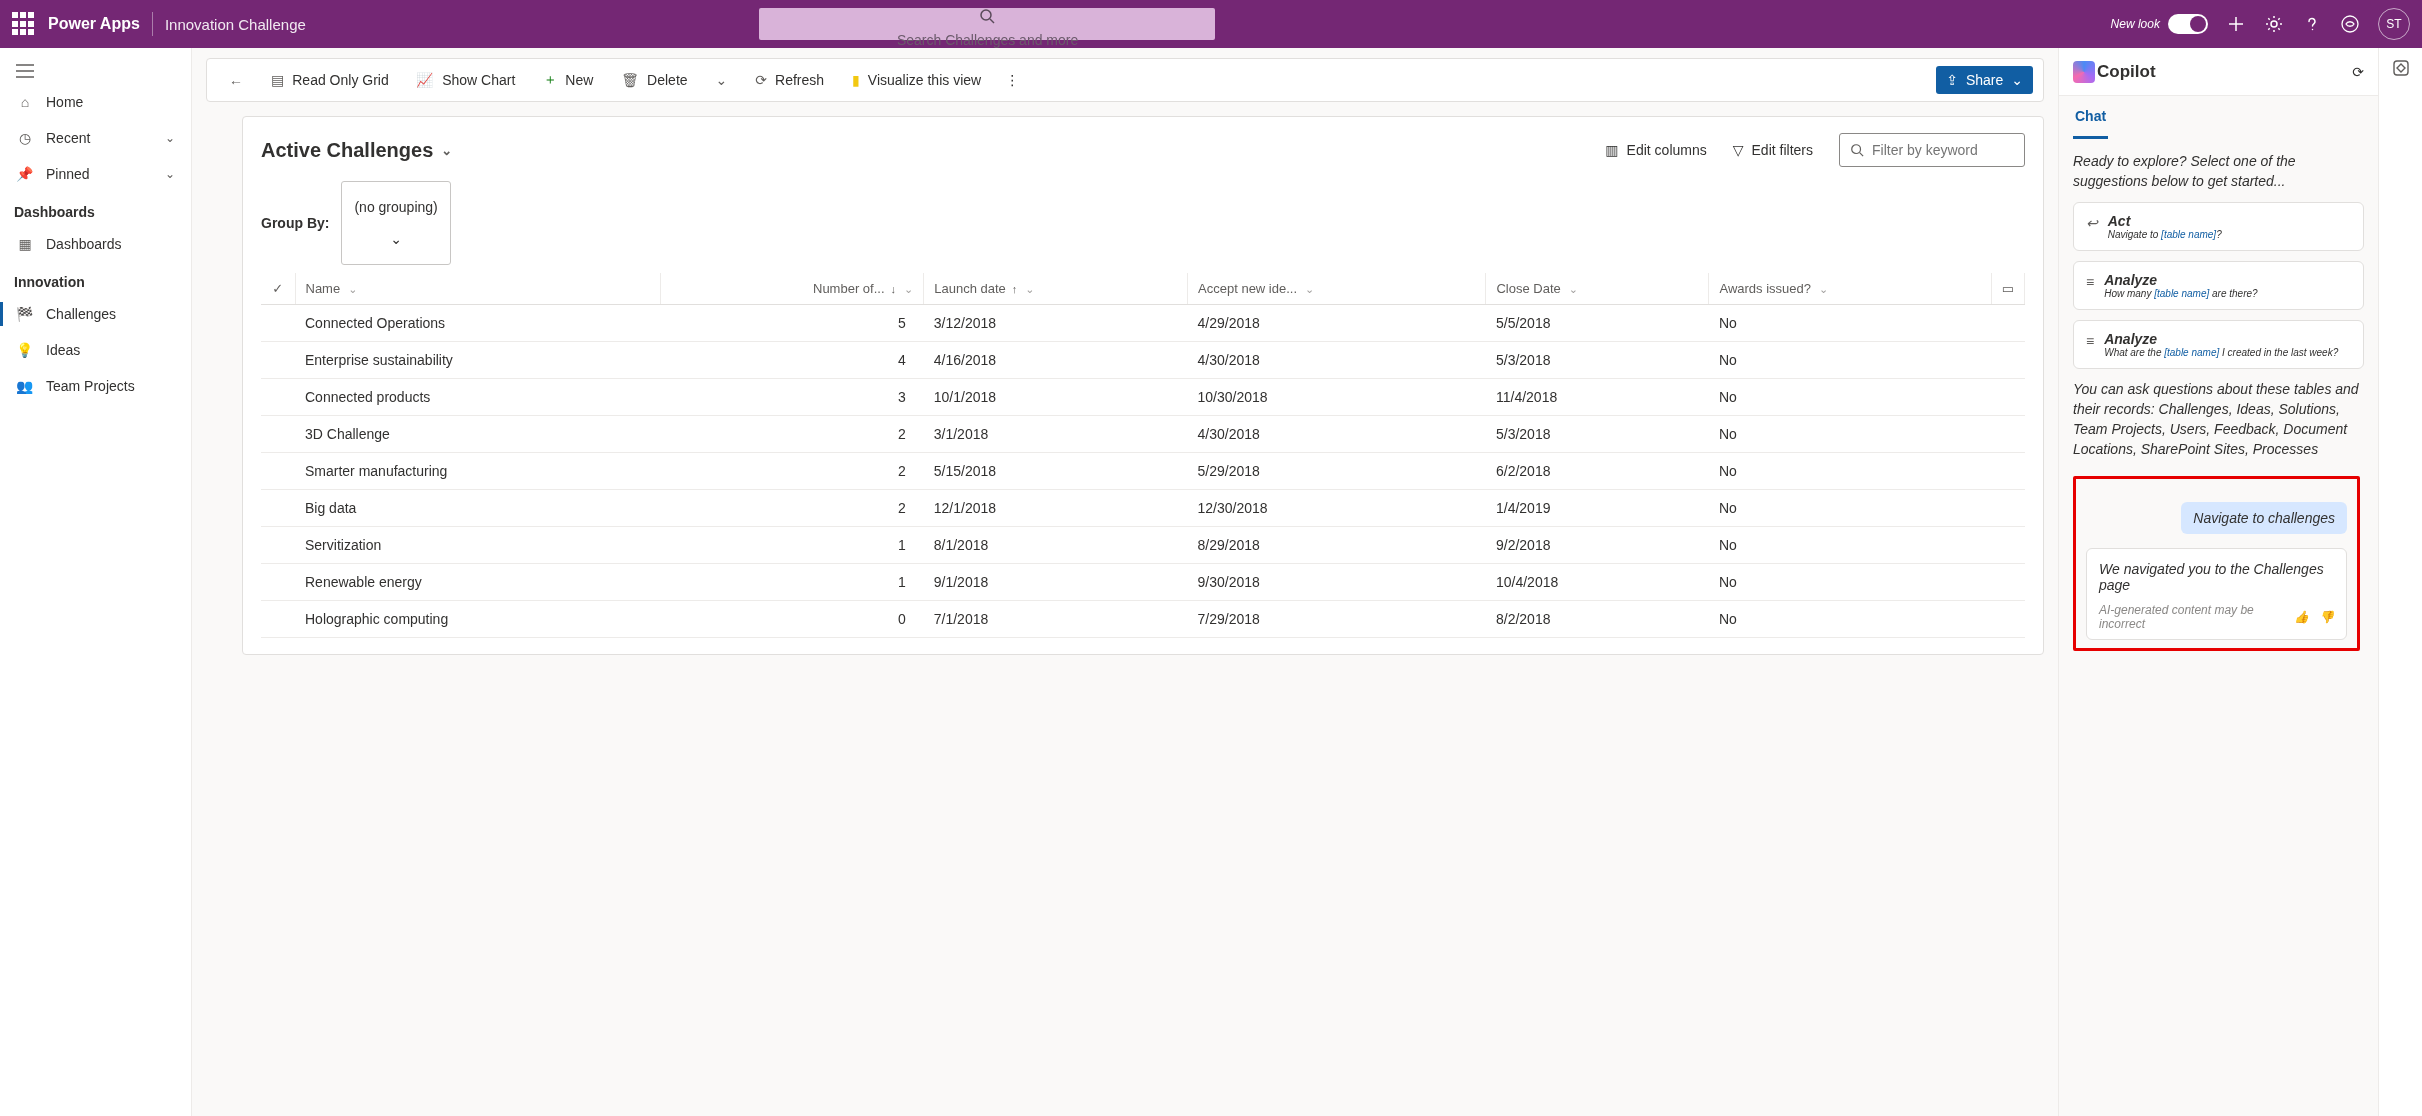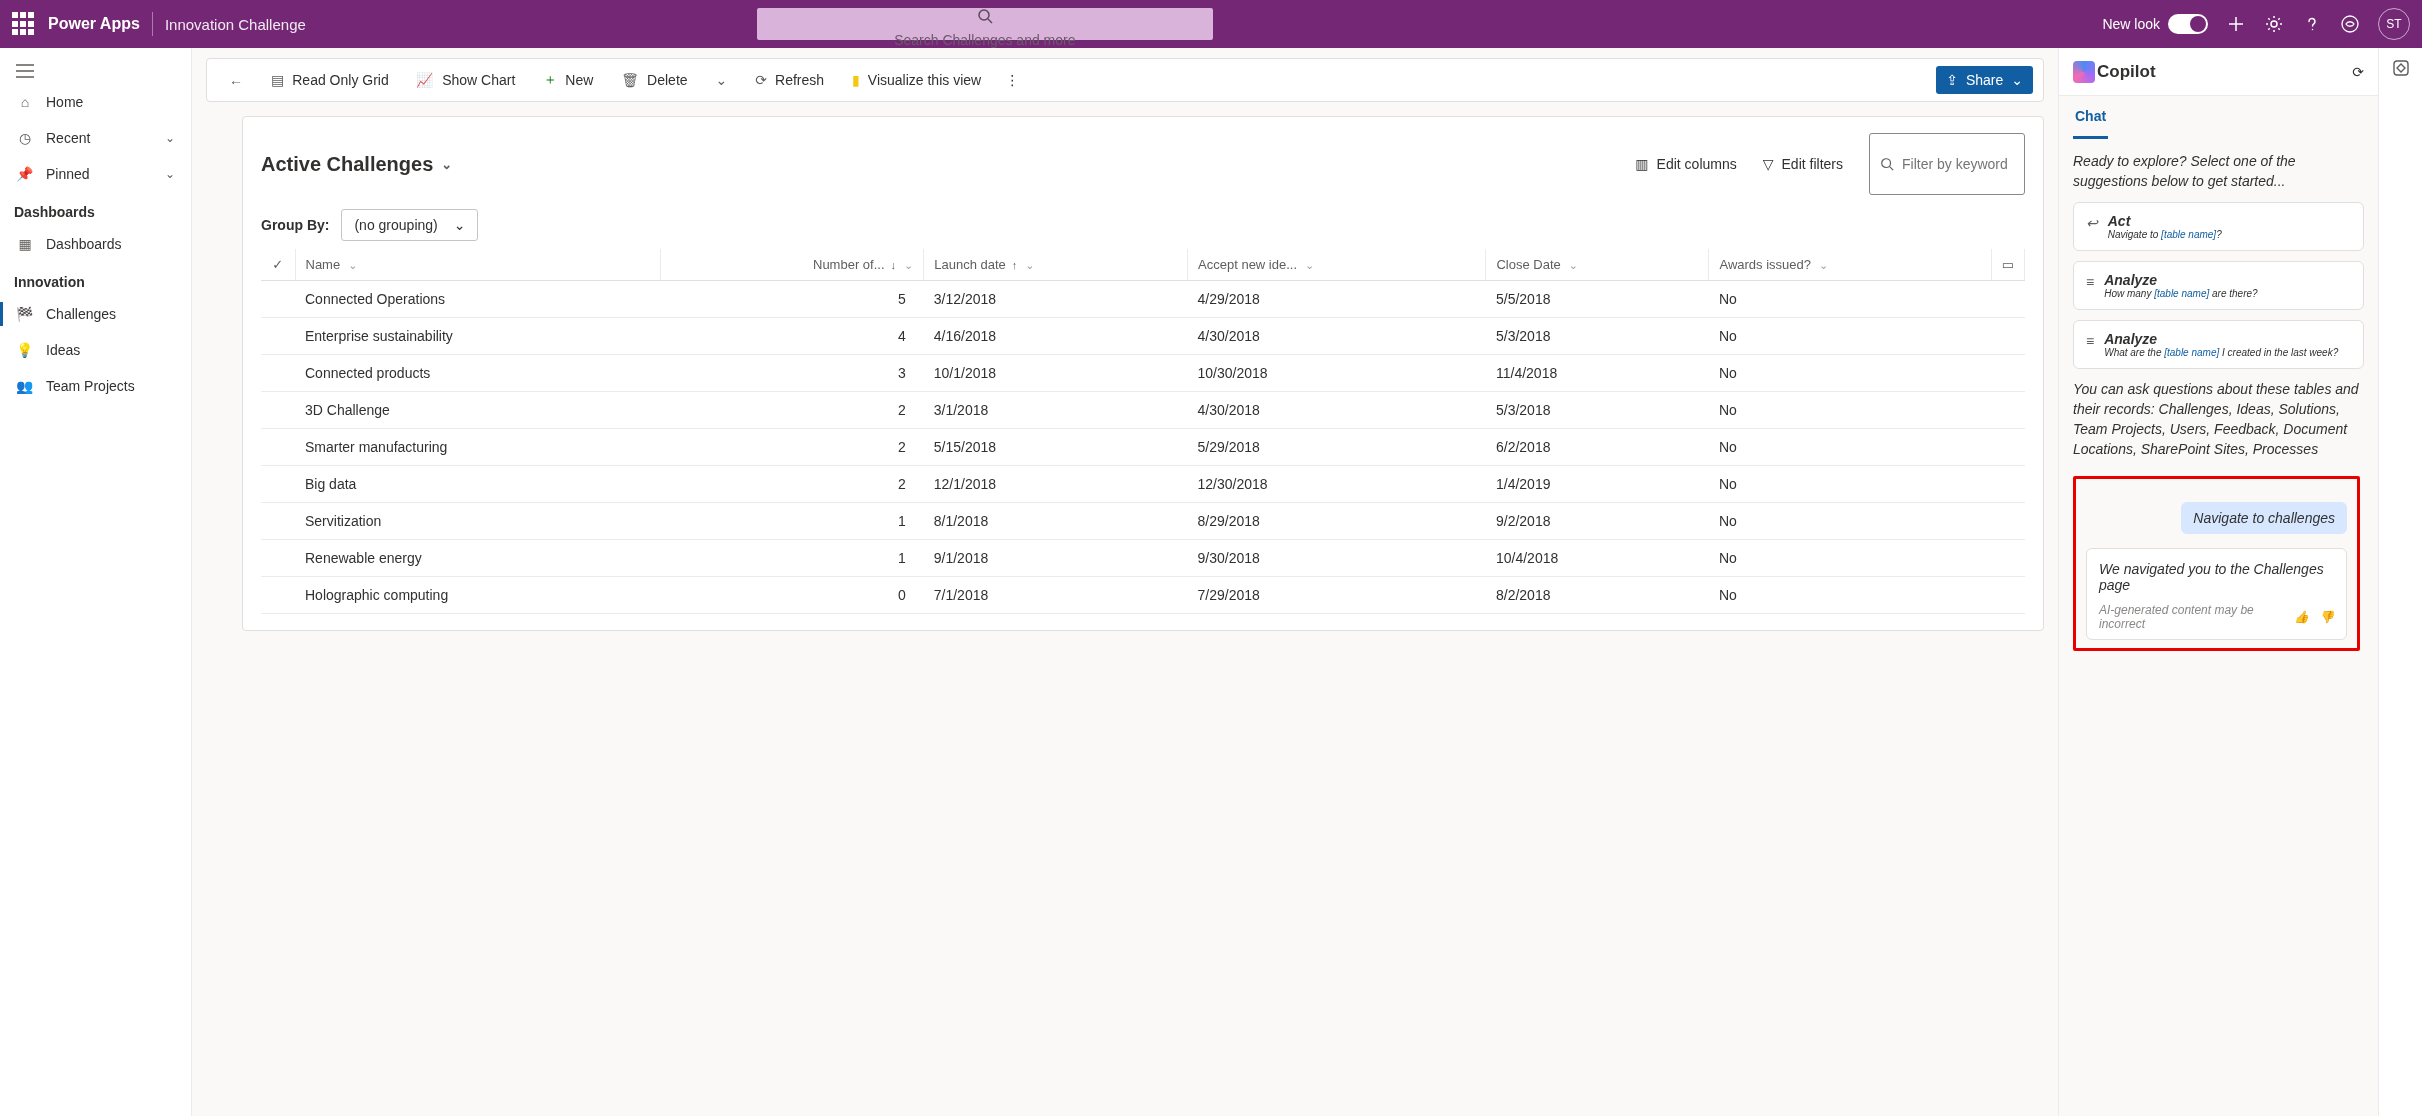--- a/index.html
+++ b/index.html
@@ -10,21 +10,21 @@
   .waffle { width: 24px; height: 24px; display: flex; flex-wrap: wrap; gap: 2px; cursor: pointer; }
   .waffle span { width: 6px; height: 6px; background: #fff; }
   .app-title { font-weight: 600; font-size: 16px; }
   .divider-v { width: 1px; height: 24px; background: rgba(255,255,255,.4); }
   .env-name { font-size: 15px; color: rgba(255,255,255,.9); }
   .search-wrap { flex: 0 0 456px; margin: 0 auto; }
   .search-box { display: flex; align-items: center; background: #d9b3d9; height: 32px; border-radius: 2px; padding: 0 10px; gap: 8px; color: #5a4a5a; flex-direction: column; }
   .search-box input { border: none; background: transparent; outline: none; flex: 1; font-size: 14px; color: #333; }
   .search-box input::placeholder { color: #6b5a6b; }
   .header-right { margin-left: auto; display: flex; align-items: center; gap: 18px; }
-  .new-look { display: flex; align-items: center; gap: 8px; font-size: 14px; }
+  .new-look { display: flex; align-items: center; gap: 8px; font-size: 12px; font-style: italic; }
   .toggle { width: 40px; height: 20px; border-radius: 10px; background: #fff; position: relative; }
   .toggle::after { content: ""; position: absolute; right: 2px; top: 2px; width: 16px; height: 16px; border-radius: 50%; background: #742774; }
   .hicon { width: 20px; height: 20px; display: flex; align-items: center; justify-content: center; cursor: pointer; }
   .avatar { width: 32px; height: 32px; border: 1px solid rgba(255,255,255,.6); border-radius: 50%; display: flex; align-items: center; justify-content: center; font-size: 12px; }
 
   
   .shell { display: flex; height: calc(100vh - 48px); }
 
   
   .left-nav { width: 192px; border-right: 1px solid #edebe9; padding-top: 10px; background: #fff; }
@@ -46,25 +46,25 @@
   .cmd.primary .ci { color: #fff; }
   .cmdbar .spacer { flex: 1; }
   .overflow { padding: 6px 8px; cursor: pointer; }
 
   .content-card { background: #fff; border: 1px solid #e1dfdd; border-radius: 4px; padding: 16px 18px; margin-left: 36px; }
   .view-header { display: flex; align-items: center; gap: 20px; margin-bottom: 14px; }
   .view-title { font-size: 20px; font-weight: 600; display: flex; align-items: center; gap: 8px; }
   .view-title .vchev { font-size: 13px; color: #605e5c; }
   .view-actions { margin-left: auto; display: flex; align-items: center; gap: 26px; }
   .va { display: flex; align-items: center; gap: 8px; cursor: pointer; font-size: 14px; }
-  .filter-input { border: 1px solid #8a8886; border-radius: 3px; padding: 22px 10px; display: flex; align-items: center; gap: 8px; width: 156px; }
+  .filter-input { border: 1px solid #8a8886; border-radius: 3px; padding: 8px 10px; display: flex; align-items: center; gap: 8px; width: 186px; }
   .filter-input input { border: none; outline: none; font-size: 14px; width: 100%; }
   .groupby { display: flex; align-items: center; gap: 12px; margin-bottom: 8px; }
   .groupby-label { font-weight: 600; }
-  .gb-dd { border: 1px solid #c8c6c4; border-radius: 3px; padding: 7px 12px; display: flex; align-items: center; gap: 16px; cursor: pointer; font-size: 14px; }
+  .gb-dd { border: 1px solid #c8c6c4; border-radius: 3px; padding: 17px 12px; display: flex; align-items: center; gap: 16px; cursor: pointer; font-size: 14px; flex-direction: column; }
 
   
   table.grid { width: 100%; border-collapse: collapse; }
   .grid th { text-align: left; font-weight: 400; color: #605e5c; font-size: 13px; padding: 8px 10px; border-bottom: 1px solid #e1dfdd; border-right: 1px solid #edebe9; white-space: nowrap; }
   .grid th .sort { margin-left: 6px; font-size: 11px; }
   .grid th .dd { margin-left: 8px; font-size: 11px; color: #a19f9d; }
   .grid td { padding: 10px 10px; border-bottom: 1px solid #edebe9; font-size: 14px; }
   .grid td.num { text-align: right; padding-right: 18px; }
   .grid .checkcol { width: 34px; text-align: center; }
   .grid .iconcol { width: 30px; color: #605e5c; text-align: center; }

